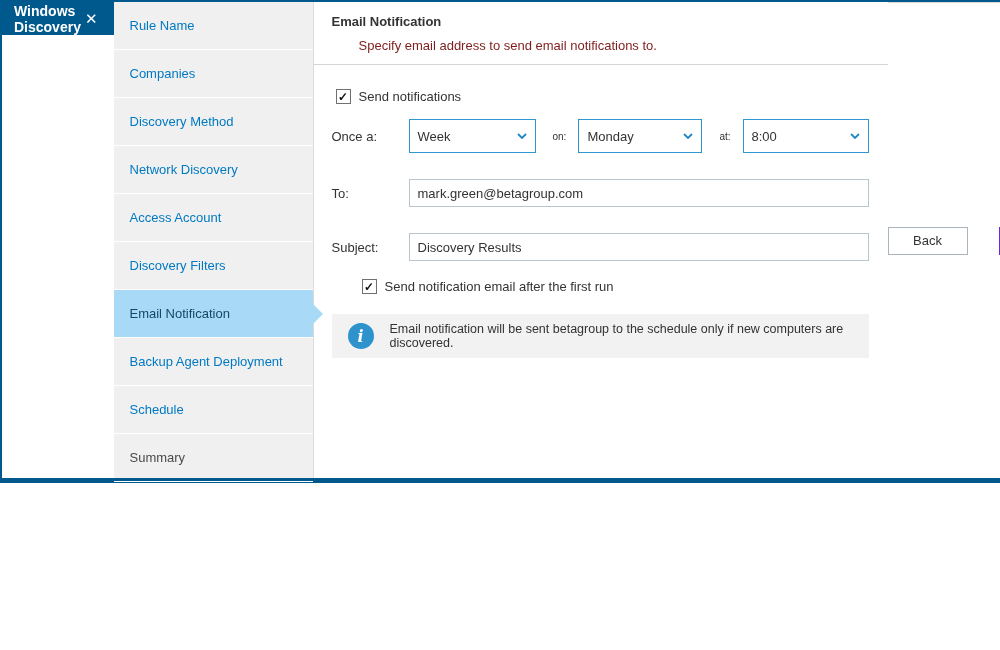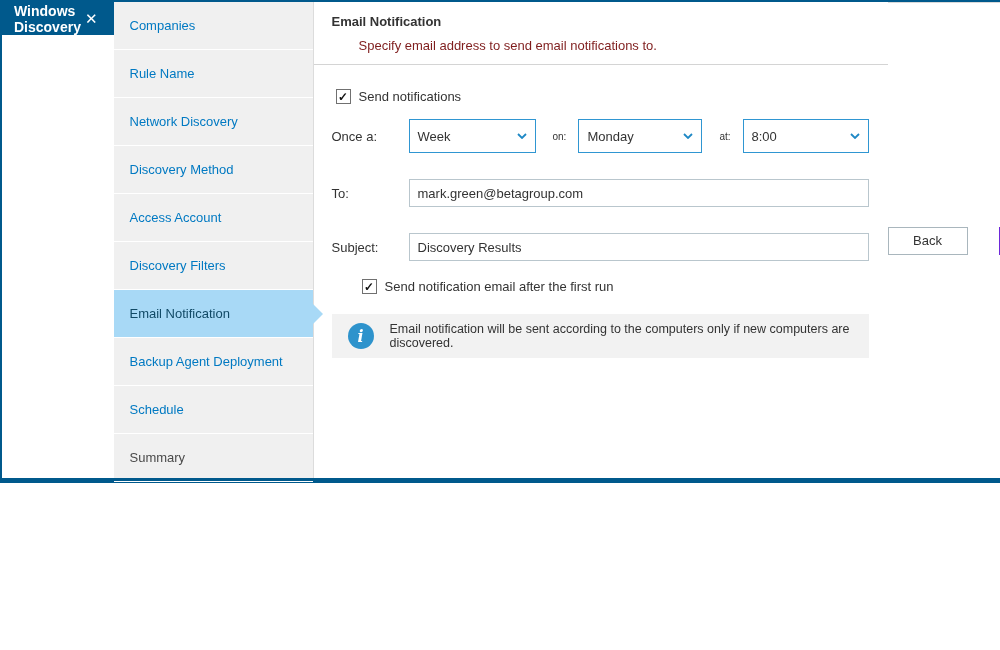--- a/index.html
+++ b/index.html
@@ -93,24 +93,24 @@
 <div class="window">
 
   <div class="titlebar">
     <span class="title">New Windows Discovery Rule</span>
     <span class="close">✕</span>
   </div>
 
   <div class="main">
 
     <div class="sidebar">
+      <div class="nav-item">Rule Name</div>
       <div class="nav-item">Companies</div>
-      <div class="nav-item">Rule Name</div>
+      <div class="nav-item">Discovery Method</div>
       <div class="nav-item">Network Discovery</div>
-      <div class="nav-item">Discovery Method</div>
       <div class="nav-item">Access Account</div>
       <div class="nav-item">Discovery Filters</div>
       <div class="nav-item active">Email Notification</div>
       <div class="nav-item">Backup Agent Deployment</div>
       <div class="nav-item">Schedule</div>
       <div class="nav-item muted">Summary</div>
     </div>
 
     <div class="content">
 
@@ -164,21 +164,21 @@
 
         <div class="check-row row-firstrun">
           <span class="checkbox">
               <span>✓</span>
             </span>
           <span class="check-label">Send notification email after the first run</span>
         </div>
 
         <div class="info-bar">
           <span class="info-icon">i</span>
-          <span class="info-text">Email notification will be sent according to the computers only if new computers are discovered.</span>
+          <span class="info-text">Email notification will be sent betagroup to the schedule only if new computers are discovered.</span>
         </div>
 
       </div>
     </div>
   </div>
 
   <div class="footer">
     <button class="btn btn-back">Back</button>
     <button class="btn btn-next">Next</button>
     <button class="btn btn-cancel">Cancel</button>

